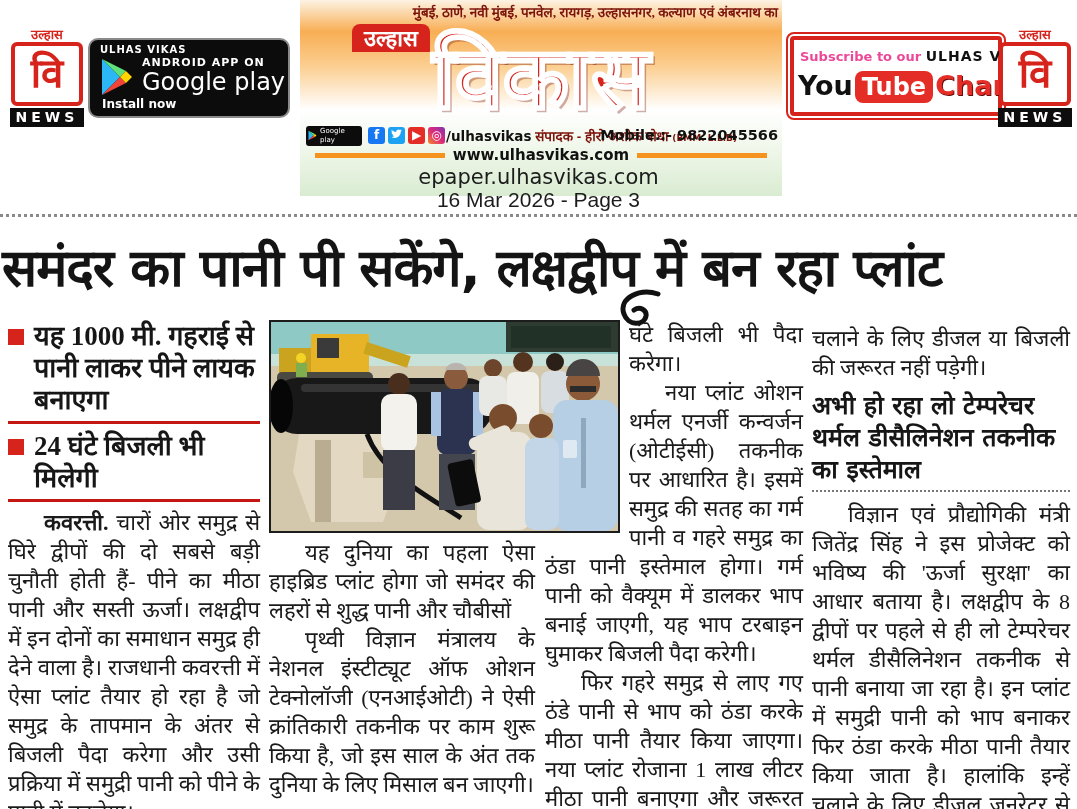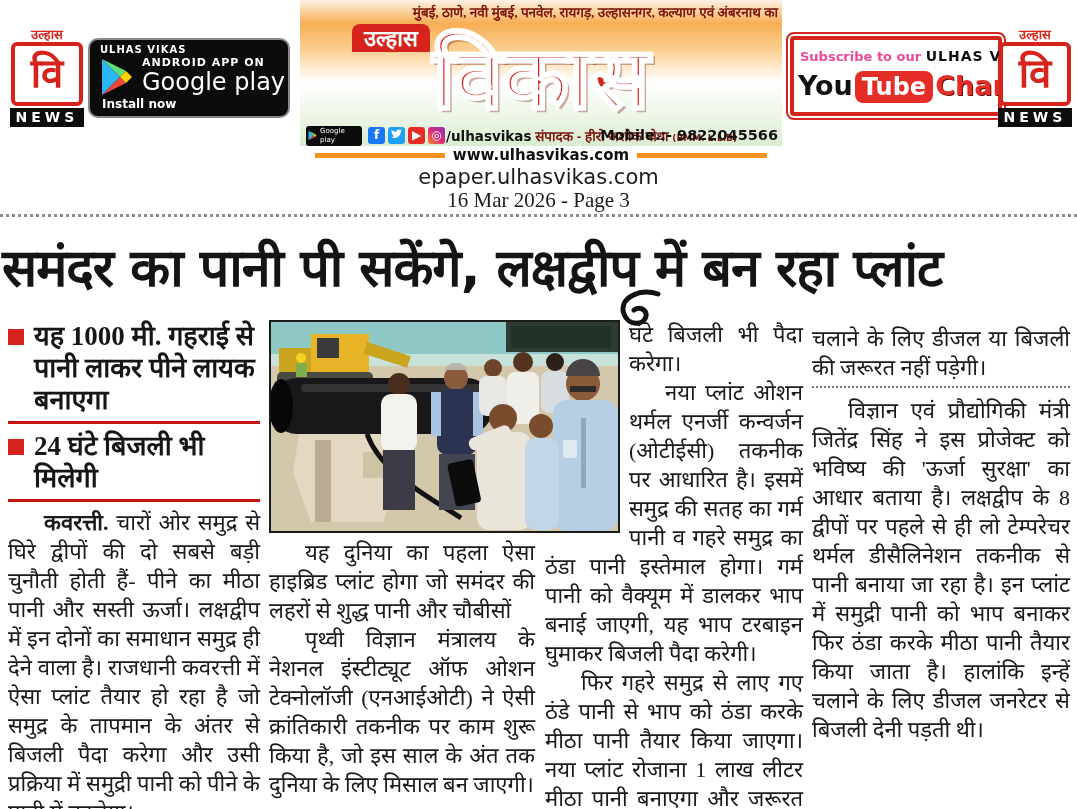--- a/index.html
+++ b/index.html
@@ -17,21 +17,21 @@
         font-weight:bold;font-size:14px;letter-spacing:4px;line-height:19px;}
 
   #app-banner{position:absolute;left:88px;top:38px;width:198px;height:76px;background:#0c0c0c;
         border:2px solid #8a8a8a;border-radius:10px;color:#fff;font-family:"DejaVu Sans",sans-serif;overflow:hidden;}
   #app-banner .brand{position:absolute;left:10px;top:4px;font-size:10px;font-weight:bold;letter-spacing:1px;}
   #app-banner .play-tri{position:absolute;left:10px;top:18px;width:34px;height:38px;}
   #app-banner .line1{position:absolute;left:52px;top:16px;font-size:11px;font-weight:bold;letter-spacing:1px;}
   #app-banner .store{position:absolute;left:52px;top:28px;font-size:24px;font-weight:normal;}
   #app-banner .cta{position:absolute;left:12px;top:57px;font-size:12px;font-weight:bold;}
 
-  #masthead{position:absolute;left:300px;top:0;width:482px;height:146px;
+  #masthead{position:absolute;left:300px;top:0;width:482px;height:196px;
         background:linear-gradient(180deg,#fdf3e4 0%,#f8ae54 16%,#fbcf92 34%,#ffffff 56%,#eef6e8 78%,#d9ecd1 100%);}
   #coverage{position:absolute;left:0;top:3px;width:478px;text-align:right;color:#7c130a;
         font-size:13.5px;font-weight:bold;}
   #tagline{position:absolute;left:0;top:20px;width:478px;text-align:right;color:#111;
         font-size:27px;font-weight:bold;line-height:28px;}
   #ulhas-tab{position:absolute;left:52px;top:24px;background:#d6231c;color:#fff;border-radius:8px 8px 0 0;
         font-size:22px;font-weight:bold;padding:2px 12px 0 12px;line-height:26px;}
   #vikas-title{position:absolute;left:0px;top:30px;width:482px;text-align:center;color:#d6231c;
         font-weight:900;font-size:86px;line-height:96px;-webkit-text-stroke:3px #ffffff;
         text-shadow:3px 3px 0 rgba(120,20,10,.35);font-family:"DejaVu Sans",sans-serif;white-space:nowrap;}
@@ -58,21 +58,21 @@
   #yt-line1 .brand{font-size:14px;font-weight:900;color:#111;letter-spacing:1px;}
   #yt-line2{position:absolute;left:4px;top:30px;white-space:nowrap;}
   #yt-line2 .you{font-size:27px;font-weight:900;color:#111;}
   #yt-line2 .tube{font-size:24px;font-weight:900;color:#fff;background:#e52d27;border-radius:8px;padding:2px 7px;margin:0 2px;}
   #yt-line2 .channel{font-size:27px;font-weight:900;color:#e52d27;text-shadow:1px 1px 0 #6b0c08;}
 
   
   #epaper-url{position:absolute;left:0;top:165px;width:1077px;text-align:center;
         font-family:"DejaVu Sans",sans-serif;font-size:21px;color:#1c1c1c;}
   #date-page{position:absolute;left:0;top:188px;width:1077px;text-align:center;
-        font-family:Liberation Serif, serif;font-size:21px;color:#1c1c1c;}
+        font-family:Liberation Sans, sans-serif;font-size:21px;color:#1c1c1c;}
   #dotted-rule{position:absolute;left:0;top:214px;width:1077px;border-top:3px dotted #8a8a8a;}
 
   
   #headline{position:absolute;left:2px;top:226px;width:1073px;height:86px;color:#141414;
         font-family:"DejaVu Sans",sans-serif;font-weight:900;font-size:52px;line-height:84px;
         white-space:nowrap;letter-spacing:-1px;transform-origin:left center;}
 
   
   .col{position:absolute;top:320px;text-align:justify;font-size:22px;line-height:29px;color:#1a1a1a;}
   .col p{margin:0;text-indent:36px;}
@@ -266,17 +266,18 @@
 
   <div id="col3" class="col">
     <div id="wrap-spacer"></div>
     <p class="noindent">घंटे बिजली भी पैदा करेगा।</p>
     <p>नया प्लांट ओशन थर्मल एनर्जी कन्वर्जन (ओटीईसी) तकनीक पर आधारित है। इसमें समुद्र की सतह का गर्म पानी व गहरे समुद्र का ठंडा पानी इस्तेमाल होगा। गर्म पानी को वैक्यूम में डालकर भाप बनाई जाएगी, यह भाप टरबाइन घुमाकर बिजली पैदा करेगी।</p>
     <p>फिर गहरे समुद्र से लाए गए ठंडे पानी से भाप को ठंडा करके मीठा पानी तैयार किया जाएगा। नया प्लांट रोजाना 1 लाख लीटर मीठा पानी बनाएगा और जरूरत की बिजली खुद पैदा करेगा। इसे</p>
   </div>
 
   <div id="col4" class="col">
     <p class="noindent">चलाने के लिए डीजल या बिजली की जरूरत नहीं पड़ेगी।</p>
+    <div class="subhead">अभी हो रहा लो टेम्परेचर थर्मल डीसैलिनेशन तकनीक का इस्तेमाल</div>
     <hr class="dotted-sep">
     <p>विज्ञान एवं प्रौद्योगिकी मंत्री जितेंद्र सिंह ने इस प्रोजेक्ट को भविष्य की 'ऊर्जा सुरक्षा' का आधार बताया है। लक्षद्वीप के 8 द्वीपों पर पहले से ही लो टेम्परेचर थर्मल डीसैलिनेशन तकनीक से पानी बनाया जा रहा है। इन प्लांट में समुद्री पानी को भाप बनाकर फिर ठंडा करके मीठा पानी तैयार किया जाता है। हालांकि इन्हें चलाने के लिए डीजल जनरेटर से बिजली देनी पड़ती थी।</p>
   </div>
 
 </div>
 
 </body></html>

